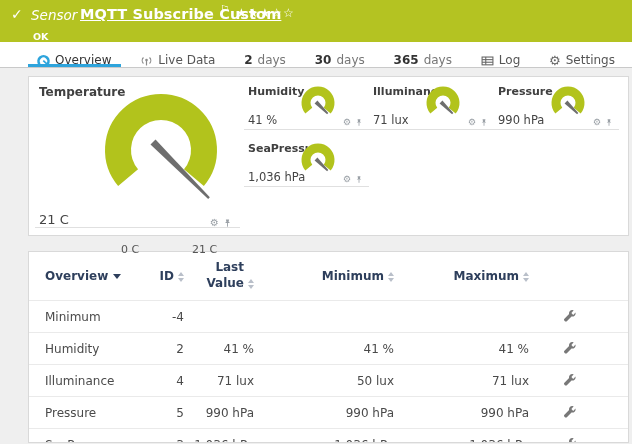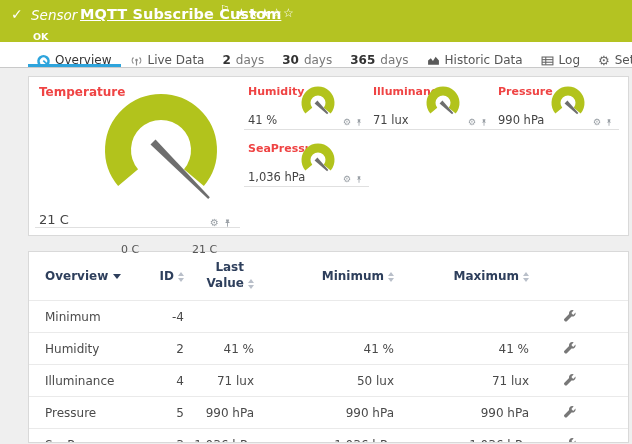--- a/index.html
+++ b/index.html
@@ -23,21 +23,21 @@
   .tab .num{font-weight:bold;color:#333;}
   .tab .unit{color:#777;}
   .tab svg{display:block;}
   .gear-glyph{font-size:13px;color:#666;line-height:1;}
 
   
   .content{padding:8px 3px 0 28px;}
   .panel{background:#fff;border:1px solid #d9d9d9;box-sizing:border-box;}
   .gpanel{height:160px;position:relative;}
 
-  .cell-label{position:absolute;left:10px;top:8px;font-weight:bold;color:#ef4444;font-size:12px;}
+  .cell-label{position:absolute;left:10px;top:8px;font-weight:bold;color:#404040;font-size:12px;}
   .temp-cell{position:absolute;left:0;top:0;width:213px;height:160px;}
   .temp-cell .hairline{position:absolute;left:6px;right:2px;top:150px;border-top:1px solid #e0e0e0;}
   .big-gauge{position:absolute;left:62px;top:9px;}
   .tick{position:absolute;font-size:11px;color:#555;margin-top:40px;}
   .tick-min{left:92px;top:126px;}
   .tick-max{left:163px;top:126px;}
   .temp-value{position:absolute;left:10px;top:135px;font-size:13px;color:#444;}
   .cell-icons{position:absolute;display:flex;gap:4px;align-items:center;color:#9aa0a6;}
   .temp-cell .cell-icons{right:10px;top:141px;}
 
@@ -102,26 +102,20 @@
     <div class="tab">
       <span class="num">30</span>
       <span class="unit">days</span>
     </div>
     <div class="tab">
       <span class="num">365</span>
       <span class="unit">days</span>
     </div>
     <div class="tab">
       <svg width="13" height="13" viewBox="0 0 12 12">
-        <polygon points="1,10 1,6 3.5,4 5.5,6.5 8,2.5 11,6 11,10" fill="#5a5a5a"></polygon>
-      </svg>
-      <span>Historic Data</span>
-    </div>
-    <div class="tab">
-      <svg width="13" height="13" viewBox="0 0 12 12">
         <rect x="1" y="2.8" width="10" height="7.2" fill="none" stroke="#666" stroke-width="1"></rect>
         <line x1="4.4" y1="2.8" x2="4.4" y2="10" stroke="#666" stroke-width="1"></line>
         <line x1="1" y1="5.2" x2="11" y2="5.2" stroke="#666" stroke-width="1"></line>
         <line x1="1" y1="7.6" x2="11" y2="7.6" stroke="#666" stroke-width="1"></line>
       </svg>
       <span>Log</span>
     </div>
     <div class="tab">
       <span class="gear-glyph">⚙</span>
       <span>Settings</span>

